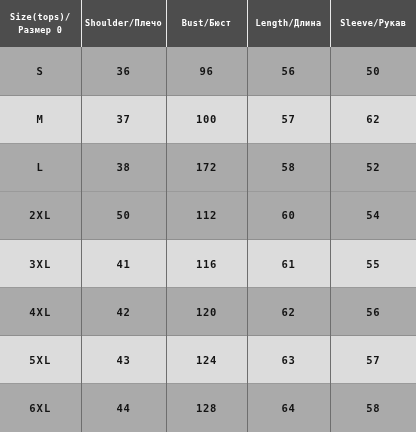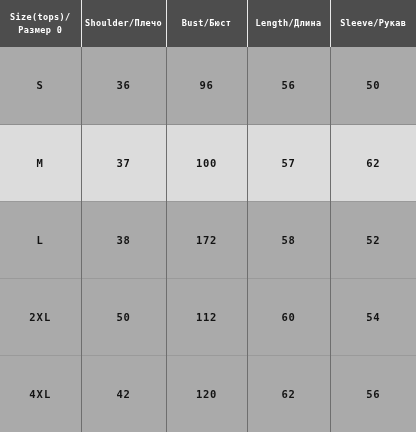--- a/index.html
+++ b/index.html
@@ -124,21 +124,42 @@
       <td>58</td>
       <td>52</td>
     </tr>
     <tr class="row-dark">
       <td class="size-cell">2XL</td>
       <td>50</td>
       <td>112</td>
       <td>60</td>
       <td>54</td>
     </tr>
+    <tr class="row-light">
+      <td class="size-cell">3XL</td>
+      <td>41</td>
+      <td>116</td>
+      <td>61</td>
+      <td>55</td>
+    </tr>
     <tr class="row-dark">
       <td class="size-cell">4XL</td>
       <td>42</td>
       <td>120</td>
       <td>62</td>
       <td>56</td>
     </tr>
+    <tr class="row-light">
+      <td class="size-cell">5XL</td>
+      <td>43</td>
+      <td>124</td>
+      <td>63</td>
+      <td>57</td>
+    </tr>
+    <tr class="row-dark">
+      <td class="size-cell">6XL</td>
+      <td>44</td>
+      <td>128</td>
+      <td>64</td>
+      <td>58</td>
+    </tr>
   </tbody>
 </table>
 
 </body></html>

